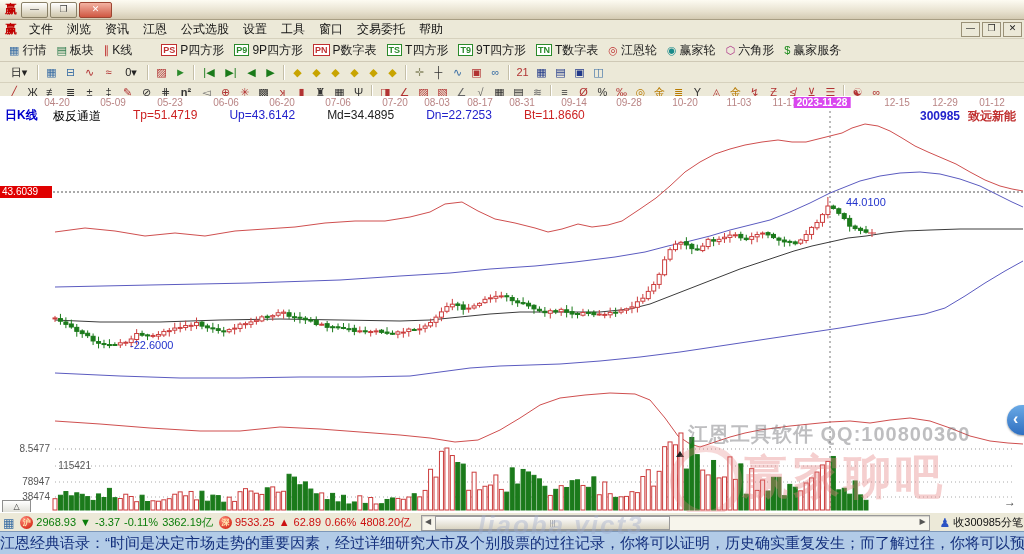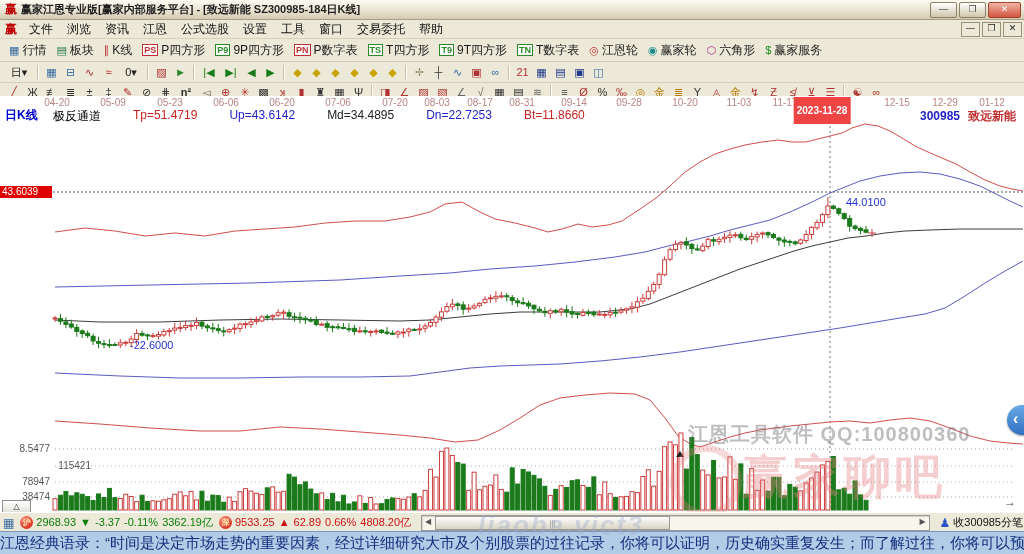--- a/index.html
+++ b/index.html
@@ -30,21 +30,21 @@
   .toolbar2,.toolbar3{display:flex;align-items:center;background:#ece9d8;padding-left:4px}
   .toolbar2{height:20px;border-bottom:1px solid #d6d1bd}
   .toolbar3{height:18px;border-bottom:1px solid #b9b29a}
   .tb-icon{min-width:19px;height:16px;display:flex;align-items:center;justify-content:center;
     font-size:11px;line-height:14px;cursor:default;white-space:nowrap}
   .tb-sep{width:1px;height:15px;background:#c5bfa8;border-right:1px solid #fff;margin:0 3px}
   
   .chart{position:absolute;top:96px;left:0;width:1024px;height:416px;background:#ffffff}
   .chart svg{position:absolute;left:0;top:0}
   .date-label{position:absolute;top:1px;font-size:10px;color:#b98484;transform:translateX(-50%);white-space:nowrap}
-  .date-label.hl{background:#ef4444;color:#fff;padding:8px 3px;font-weight:bold;z-index:3}
+  .date-label.hl{background:#d946ef;color:#fff;padding:0 3px;font-weight:bold;z-index:3}
   .tab-label{position:absolute;top:11px;left:5px;color:#0000cc;font-weight:bold;font-size:12px}
   .ind-row{position:absolute;top:12px;left:53px;display:flex;gap:32px;font-size:12px;white-space:nowrap}
   .stock-label{position:absolute;top:12px;right:8px;font-size:12px;font-weight:bold;white-space:nowrap}
   .stock-label .code{color:#2222cc;margin-right:8px}
   .stock-label .name{color:#c03030}
   .price-tag{position:absolute;left:0;top:90px;width:50px;background:#e00000;color:#fff;
     font-size:10px;height:12px;line-height:12px;padding-left:2px;z-index:2}
   .cursor-label{position:absolute;left:846px;top:100px;color:#2233cc;font-size:11px}
   .low-label{position:absolute;left:130px;top:243px;color:#2233cc;font-size:11px}
   .axis-label{position:absolute;left:0;width:50px;text-align:right;font-size:10px;color:#555}
@@ -83,21 +83,20 @@
   
   .quotebar{position:absolute;top:531px;left:0;width:1024px;height:23px;background:#b2cbe7;
     border-top:1px solid #7d97b8;color:#14307d;font-size:15px;line-height:22px;text-align:center;
     white-space:nowrap;overflow:hidden;z-index:8}
 </style>
 </head>
 <body>
 
 <div class="titlebar">
   <span class="title-icon">赢</span>
-  <span class="title-text">赢家江恩专业版[赢家内部服务平台] - [致远新能 SZ300985-184日K线]</span>
   <span class="win-btn">—</span>
   <span class="win-btn">❐</span>
   <span class="win-btn close">✕</span>
 </div>
 
 <div class="menubar">
   <span class="menu-logo">赢</span>
   <span id="menu-items" style="display:flex">
       <span class="menu-item">文件</span>
       <span class="menu-item">浏览</span>
@@ -124,21 +123,21 @@
     </span>
     <span class="tb1-item">
       <span class="tb1-icon" style="color: rgb(42, 122, 74);">▤</span>
       <span>板块</span>
     </span>
     <span class="tb1-item">
       <span class="tb1-icon" style="color: rgb(192, 48, 48);">∥</span>
       <span>K线</span>
     </span>
     <span class="tb1-item">
-      <span class="tb1-badge" style="color: rgb(192, 48, 48); border-color: rgb(192, 48, 48);">PS</span>
+      <span class="tb1-badge" style="color: rgb(192, 48, 48); border-color: rgb(192, 48, 48); margin-left: 19px;">PS</span>
       <span>P四方形</span>
     </span>
     <span class="tb1-item">
       <span class="tb1-badge" style="color: rgb(42, 138, 42); border-color: rgb(42, 138, 42); text-align: center;">P9</span>
       <span>9P四方形</span>
     </span>
     <span class="tb1-item">
       <span class="tb1-badge" style="color: rgb(192, 48, 48); border-color: rgb(192, 48, 48);">PN</span>
       <span>P数字表</span>
     </span>

